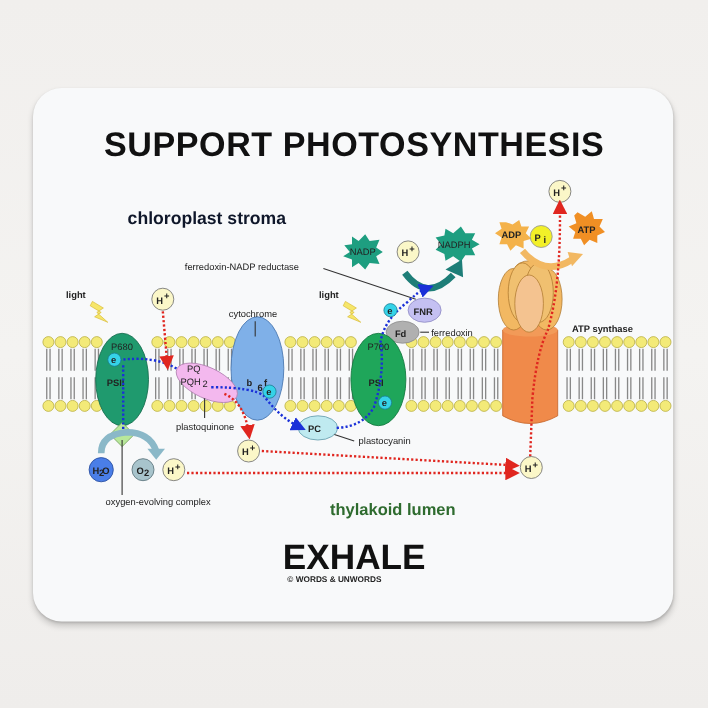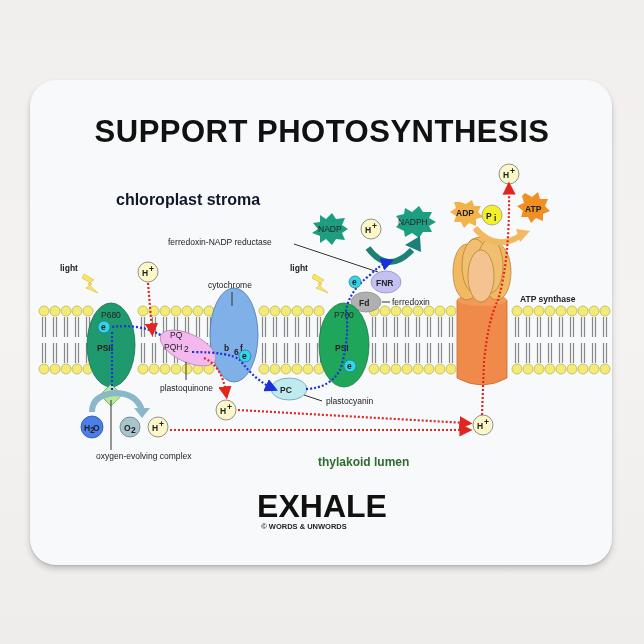--- a/index.html
+++ b/index.html
@@ -24,21 +24,21 @@
     font-weight: bold; font-size: 32px; color: #111;
   }
   .copy {
     position: absolute; left: 0; width: 608px; top: 522px; text-align: center;
     font-weight: bold; font-size: 7.5px; color: #222;
   }
   .stroma {
     position: absolute; left: 116px; top: 191px; font-size: 16px; font-weight: bold; color: #0f172a;
   }
   .lumen {
-    position: absolute; left: 318px; top: 455px; font-size: 12px; font-weight: bold; color: #2e6b2e;
+    position: absolute; left: 300px; top: 455px; font-size: 15px; font-weight: bold; color: #2e6b2e;
   }
   svg.diagram { position: absolute; left: 0; top: 0; }
   .lbl { font-family: "Liberation Sans", sans-serif; font-size: 8.5px; fill: #222; }
   .bold { font-weight: bold; }
 </style>
 </head>
 <body>
 
 <div class="pad"></div>
 

